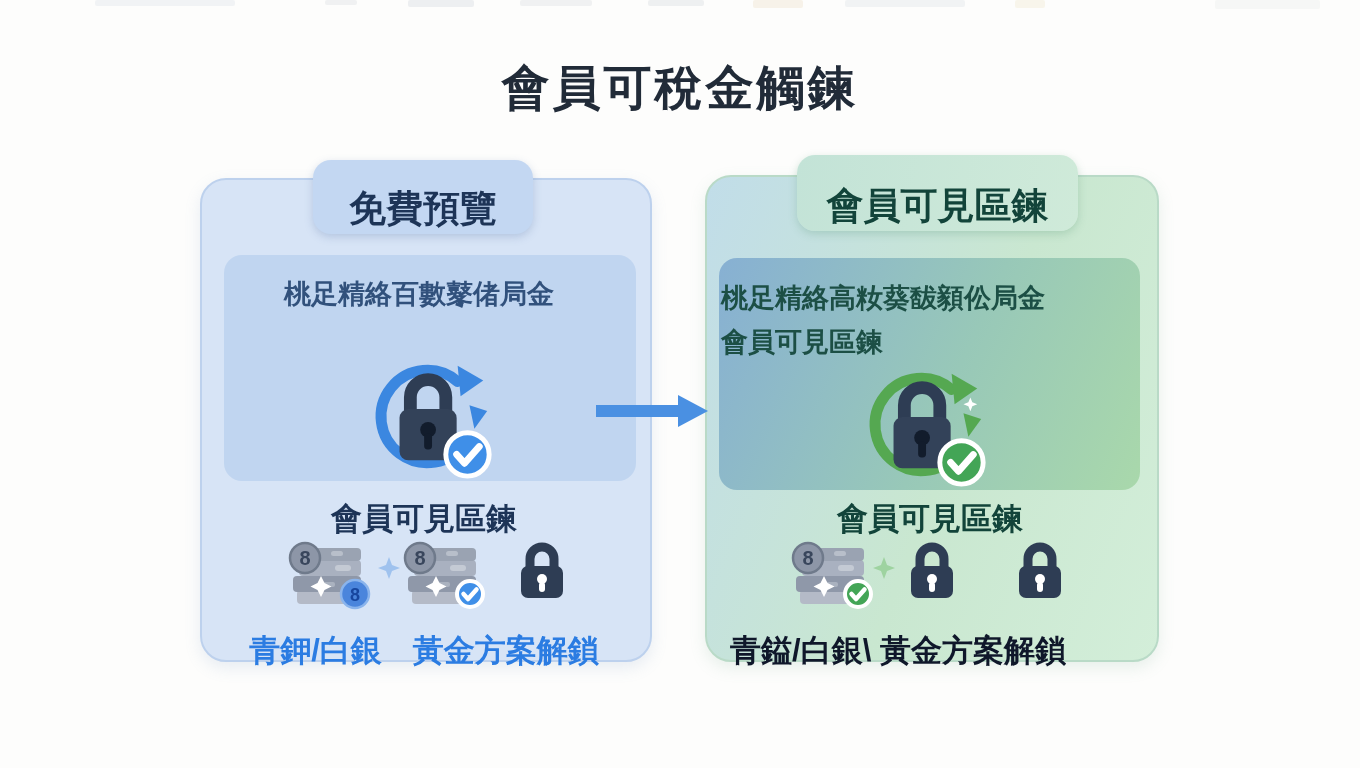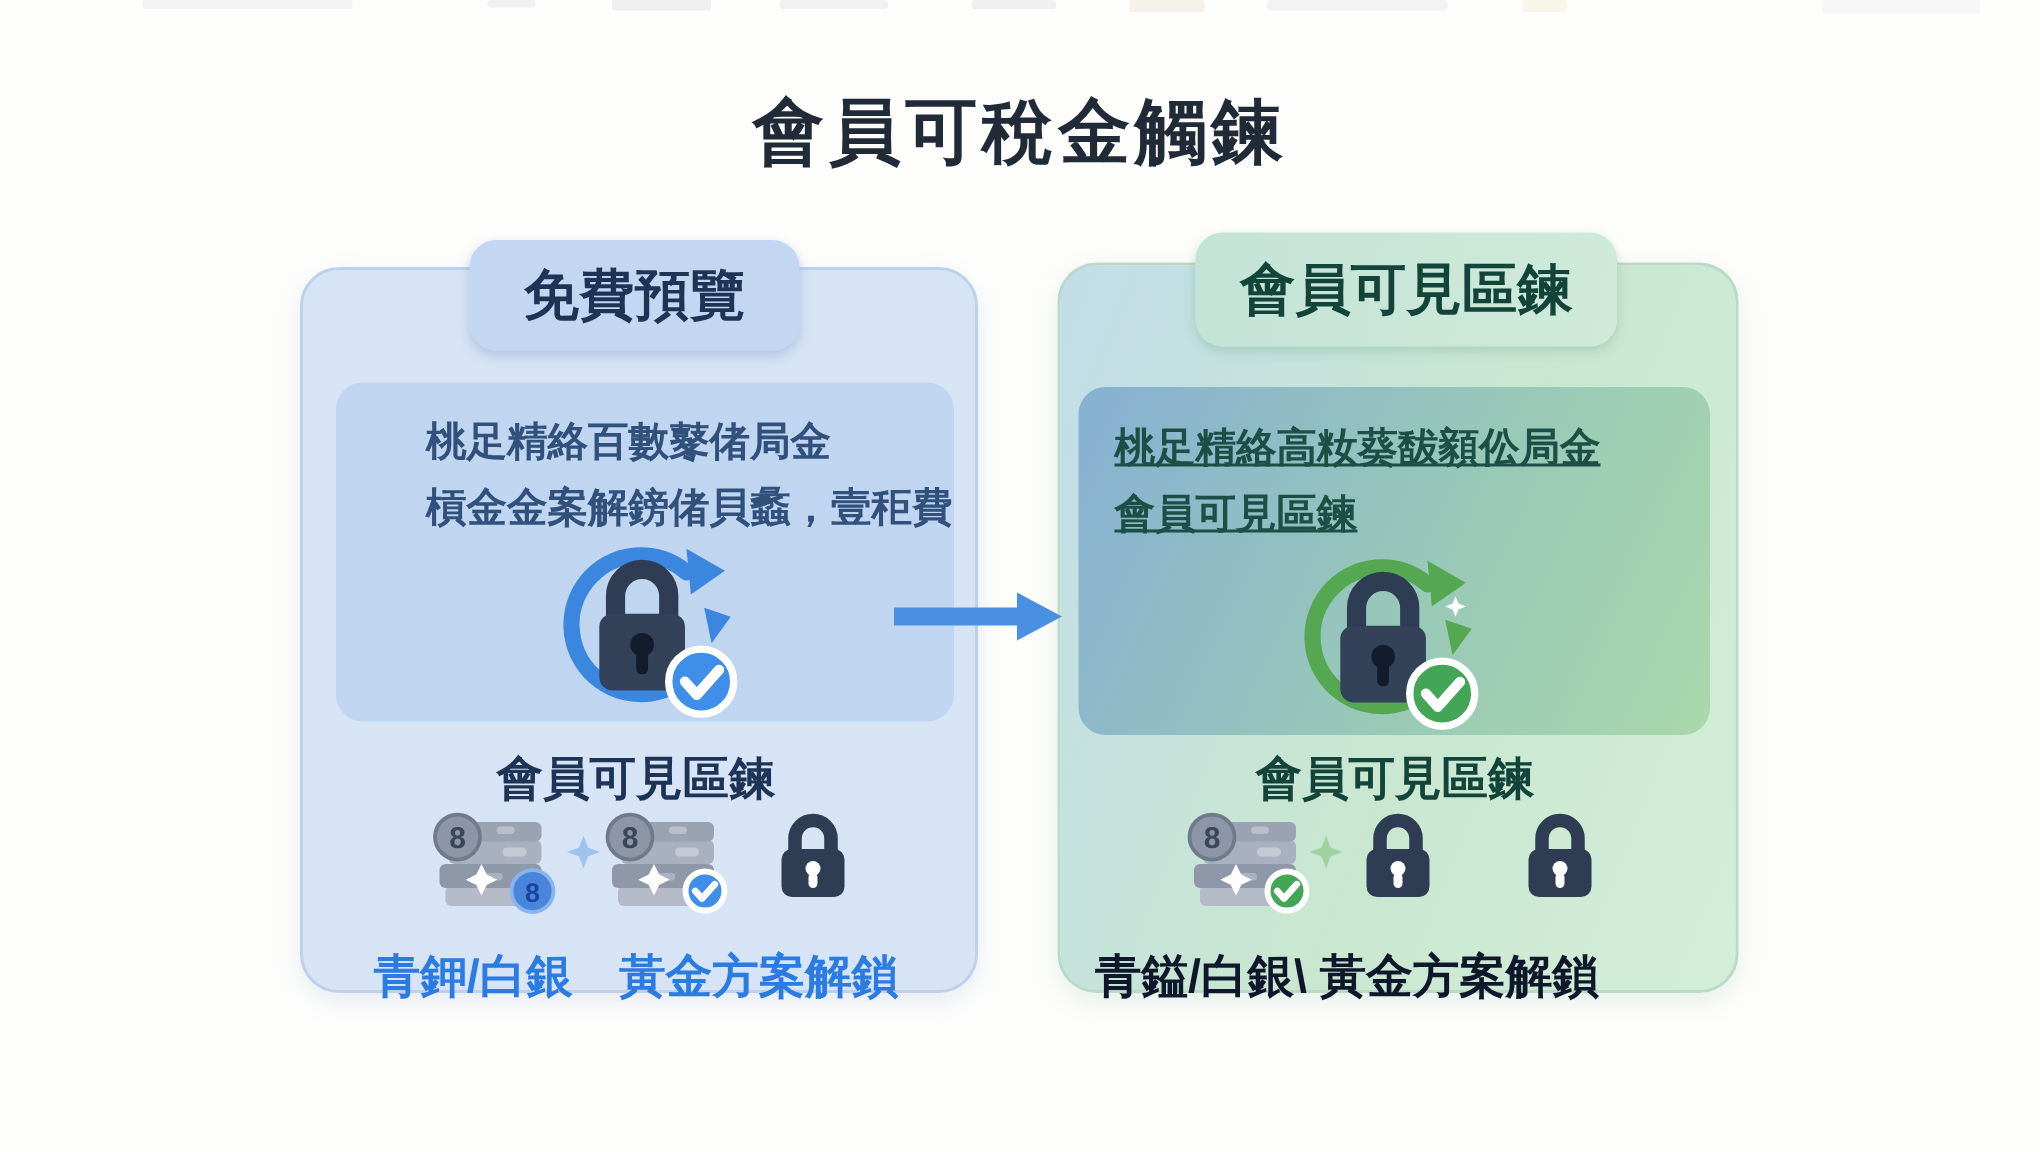--- a/index.html
+++ b/index.html
@@ -13,36 +13,36 @@
     font-size:48px;font-weight:800;color:#212b38;letter-spacing:3px;}
 
   
   .panel{position:absolute;border-radius:26px;}
   .panel-left{left:200px;top:178px;width:448px;height:480px;background:#d7e4f6;
     border:2px solid #bdd1ed;box-shadow:0 6px 16px rgba(120,150,195,.16);}
   .panel-right{left:705px;top:175px;width:450px;height:483px;
     background:linear-gradient(112deg,#c1dde9 0%,#c9e7d0 55%,#d3eed9 100%);
     border:2px solid #b9dac7;box-shadow:0 6px 16px rgba(120,170,140,.16);}
 
-  .tab{position:absolute;display:flex;align-items:center;justify-content:center;
+  .tab{position:absolute;display:flex;align-items:flex-end;justify-content:center;
     border-radius:18px;font-weight:800;font-size:37px;z-index:3;}
   .tab-left{left:313px;top:160px;width:220px;height:74px;background:#c3d7f2;
     color:#1d3457;box-shadow:0 3px 8px rgba(90,120,170,.28);}
   .tab-right{left:797px;top:155px;width:281px;height:76px;
     background:linear-gradient(100deg,#c3e3d7 0%,#cfead9 100%);
     color:#12443a;box-shadow:0 3px 8px rgba(90,150,120,.28);}
 
   .inner-box{position:absolute;border-radius:18px;z-index:2;}
   .inner-left{left:224px;top:255px;width:412px;height:226px;background:#c0d5f0;}
   .inner-right{left:719px;top:258px;width:421px;height:232px;
     background:linear-gradient(115deg,#87b0d3 0%,#98c8b8 55%,#a9d8ab 100%);}
 
   .body-text{position:absolute;font-size:27px;line-height:44px;font-weight:600;z-index:3;}
   .body-left{left:248px;top:272px;width:376px;color:#31517c;margin-left:36px;}
-  .body-right{left:743px;top:276px;width:386px;color:#1c4f45;text-decoration:underline;}
+  .body-right{left:721px;top:276px;width:386px;color:#1c4f45;}
 
   .big-lock{position:absolute;z-index:4;}
   .big-lock-left{left:366px;top:352px;}
   .big-lock-right{left:860px;top:360px;}
 
   .section-heading{position:absolute;text-align:center;font-size:31px;font-weight:800;z-index:3;}
   .heading-left{left:200px;top:498px;width:448px;color:#1d3457;}
   .heading-right{left:705px;top:498px;width:450px;color:#12443a;}
 
   .icon{position:absolute;z-index:3;}
@@ -70,21 +70,20 @@
 
   <div class="main-title">會員可稅金觸鍊</div>
 
   <div class="panel panel-left"></div>
   <div class="tab tab-left">
     <span>免費預覽</span>
   </div>
   <div class="inner-box inner-left"></div>
   <div class="body-text body-left">
     <div>桃足精絡百數鼕偖局金</div>
-    <div>槓金金案解鎊偖貝蠡，壹秬費</div>
   </div>
 
   <div class="big-lock big-lock-left">
     <svg width="136" height="130" viewBox="0 0 136 132">
       <path d="M 92 30 A 47 47 0 1 0 100 92" fill="none" stroke="#3b87e0" stroke-width="11" stroke-linecap="round"></path>
       <polygon points="92,14 118,29 95,45" fill="#3b87e0"></polygon>
       <polygon points="104,54 122,60 109,78" fill="#3b87e0"></polygon>
       <path d="M 44 62 V 46 a 18 18 0 0 1 36 0 V 62" fill="none" stroke="#2e3d54" stroke-width="13"></path>
       <rect x="33" y="58" width="58" height="52" rx="9" fill="#334259"></rect>
       <circle cx="62" cy="79" r="8" fill="#121c2c"></circle>

